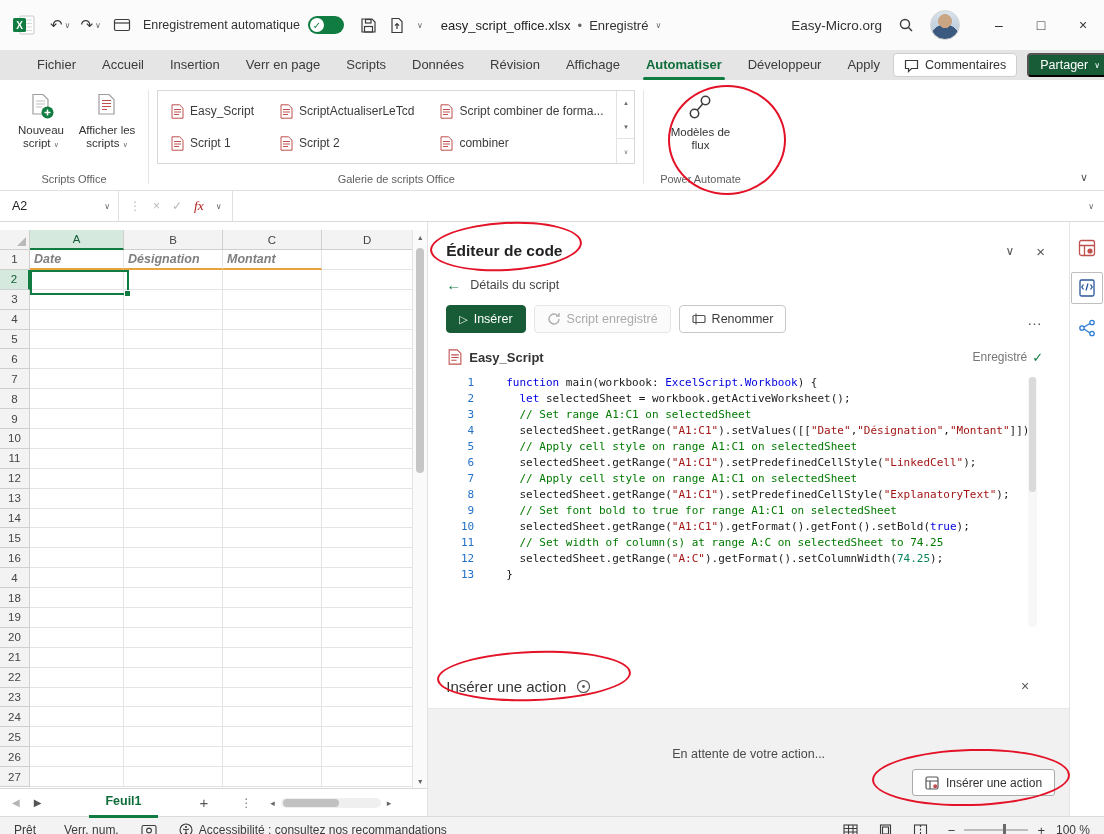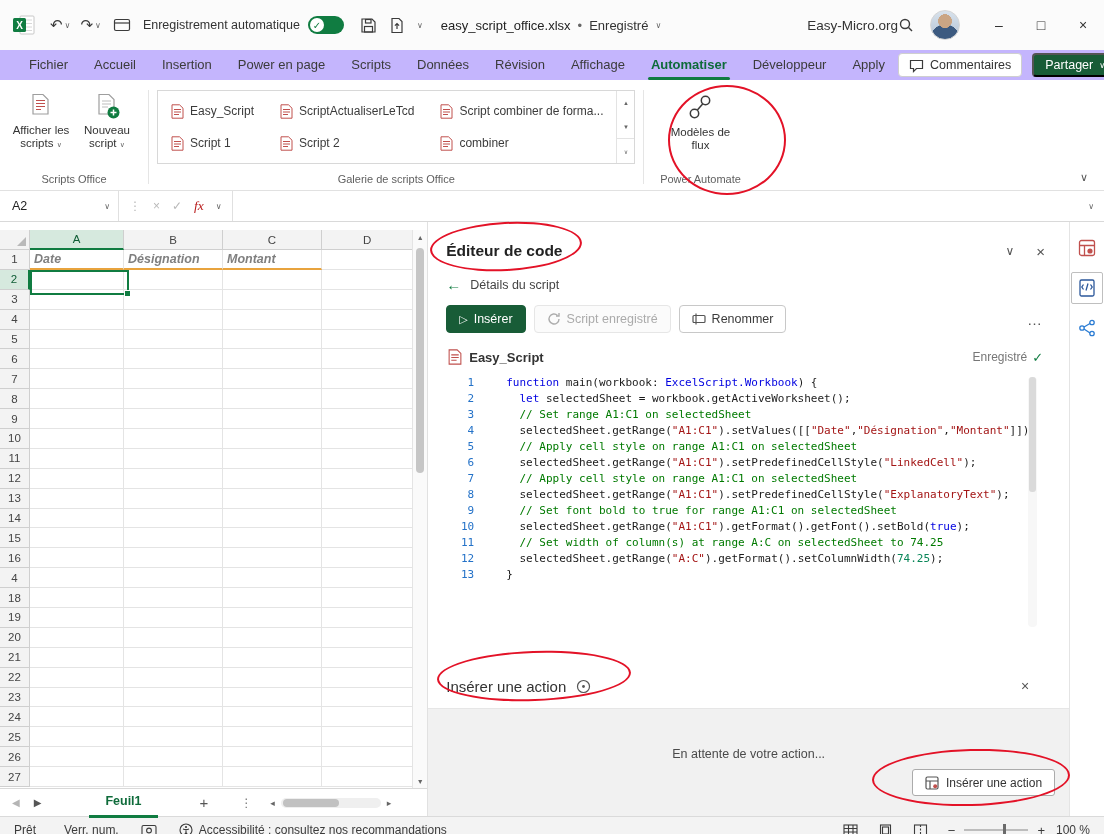--- a/index.html
+++ b/index.html
@@ -14,29 +14,29 @@
   .chev{font-family:"DejaVu Sans",sans-serif;font-size:8px;color:#666;}
   .tb-undo,.tb-redo{font-size:15px;margin-right:2px;}
   .tb-gap10{margin-right:10px;} .tb-gap12{margin-right:12px;}
   .autosave-label{font-size:12.5px;color:#333;margin:0 8px 0 0;}
   .toggle{width:36px;height:18px;border-radius:9px;background:var(--accent,#107C41);position:relative;margin-right:16px;}
   .toggle .knob{position:absolute;left:2px;top:2px;width:14px;height:14px;border-radius:50%;background:#fff;
                 display:flex;align-items:center;justify-content:center;font-size:10px;color:var(--accent,#107C41);}
   .filename-block{display:flex;align-items:center;gap:7px;margin-left:18px;font-size:13px;color:#222;}
   .file-dot{color:#666;} .file-status{color:#333;}
   .tb-right{margin-left:auto;display:flex;align-items:center;height:100%;}
-  .brand{font-size:13.5px;color:#333;}
+  .brand{font-size:13.5px;color:#333;margin-right:16px;}
   .avatar{width:28px;height:28px;border-radius:50%;margin:0 18px 0 16px;
     background:radial-gradient(circle at 50% 36%, #caa584 0 30%, rgba(0,0,0,0) 31%),
                radial-gradient(circle at 50% 100%, #3c5a80 0 46%, rgba(0,0,0,0) 47%),
                linear-gradient(#d8e2ec,#b4c3d4);border:1px solid #d5d5d5;}
   .winbtn{width:42px;height:100%;display:flex;align-items:center;justify-content:center;font-size:14px;color:#333;}
 
   
-  .tabs-row{height:30px;display:flex;align-items:center;background:#c4b5fd;padding-left:16px;}
+  .tabs-row{height:30px;display:flex;align-items:center;background:#e5e5e5;padding-left:24px;}
   .rtab{position:relative;padding:0 13px;line-height:30px;font-size:13px;color:#3B3B3B;white-space:nowrap;}
   .rtab.active{color:#0E6B3A;font-weight:700;}
   .rtab.active::after{content:"";position:absolute;left:10px;right:10px;bottom:0;height:3px;border-radius:2px;background:var(--accent,#107C41);}
   .tabs-right{margin-left:auto;display:flex;align-items:center;gap:10px;margin-right:14px;}
   .btn-comments{height:24px;display:flex;align-items:center;gap:6px;border:1px solid #CFCFCF;border-radius:4px;
                 background:#fff;padding:0 10px;font-size:12.5px;color:#333;}
   .btn-share{height:24px;display:flex;align-items:center;gap:6px;border-radius:4px;background:var(--accent-dark,#185C37);
              color:#fff;padding:0 11px;font-size:12.5px;}
   .btn-share .chev{color:#fff;}
 
@@ -232,21 +232,21 @@
       <span class="winbtn">□</span>
       <span class="winbtn">×</span>
     </span>
   </header>
 
   <nav class="tabs-row">
     <div style="display:flex;">
         <div class="rtab">Fichier</div>
         <div class="rtab">Accueil</div>
         <div class="rtab">Insertion</div>
-        <div class="rtab">Power en page</div>
+        <div class="rtab">Verr en page</div>
         <div class="rtab">Scripts</div>
         <div class="rtab">Données</div>
         <div class="rtab">Révision</div>
         <div class="rtab">Affichage</div>
         <div class="rtab active">Automatiser</div>
         <div class="rtab">Développeur</div>
         <div class="rtab">Apply</div>
       </div>
     <div class="tabs-right">
       <button class="btn-comments">
@@ -264,35 +264,35 @@
     </div>
   </nav>
 
   <section class="ribbon">
     <div class="rgroup">
       <div class="rgroup-body">
         <div class="bigbtn">
           <span style="display:flex;">
             <svg width="25" height="26" viewBox="0 0 25 26">
                 <path d="M4 1.5h10l5 5V21H4z" fill="#fff" stroke="#9E9E9E" stroke-width="1.2"></path>
-                <path d="M7 7.5h9M7 10.5h9M7 13.5h9M7 16.5h5" stroke="#C0504D" stroke-width="1.2" fill="none"></path>
-              </svg>
-          </span>
-          <span><span>Afficher les scripts</span> <span class="chev">∨</span></span>
-        </div>
-        <div class="bigbtn">
-          <span style="display:flex;">
-            <svg width="25" height="26" viewBox="0 0 25 26">
-                <path d="M4 1.5h10l5 5V21H4z" fill="#fff" stroke="#9E9E9E" stroke-width="1.2"></path>
                 <path d="M7 8h9M7 11h9M7 14h6" stroke="#BDBDBD" stroke-width="1.2" fill="none"></path>
                 <circle cx="18.5" cy="19.5" r="6" fill="#107C41"></circle>
                 <path d="M18.5 16.5v6M15.5 19.5h6" stroke="#fff" stroke-width="1.5" fill="none"></path>
               </svg>
           </span>
           <span><span>Nouveau script</span> <span class="chev">∨</span></span>
+        </div>
+        <div class="bigbtn">
+          <span style="display:flex;">
+            <svg width="25" height="26" viewBox="0 0 25 26">
+                <path d="M4 1.5h10l5 5V21H4z" fill="#fff" stroke="#9E9E9E" stroke-width="1.2"></path>
+                <path d="M7 7.5h9M7 10.5h9M7 13.5h9M7 16.5h5" stroke="#C0504D" stroke-width="1.2" fill="none"></path>
+              </svg>
+          </span>
+          <span><span>Afficher les scripts</span> <span class="chev">∨</span></span>
         </div>
       </div>
       <div class="rgroup-label">Scripts Office</div>
     </div>
     <div class="rsep"></div>
 
     <div class="rgroup">
       <div class="rgroup-body">
         <div class="gal-box">
           <div class="gal-grid">

